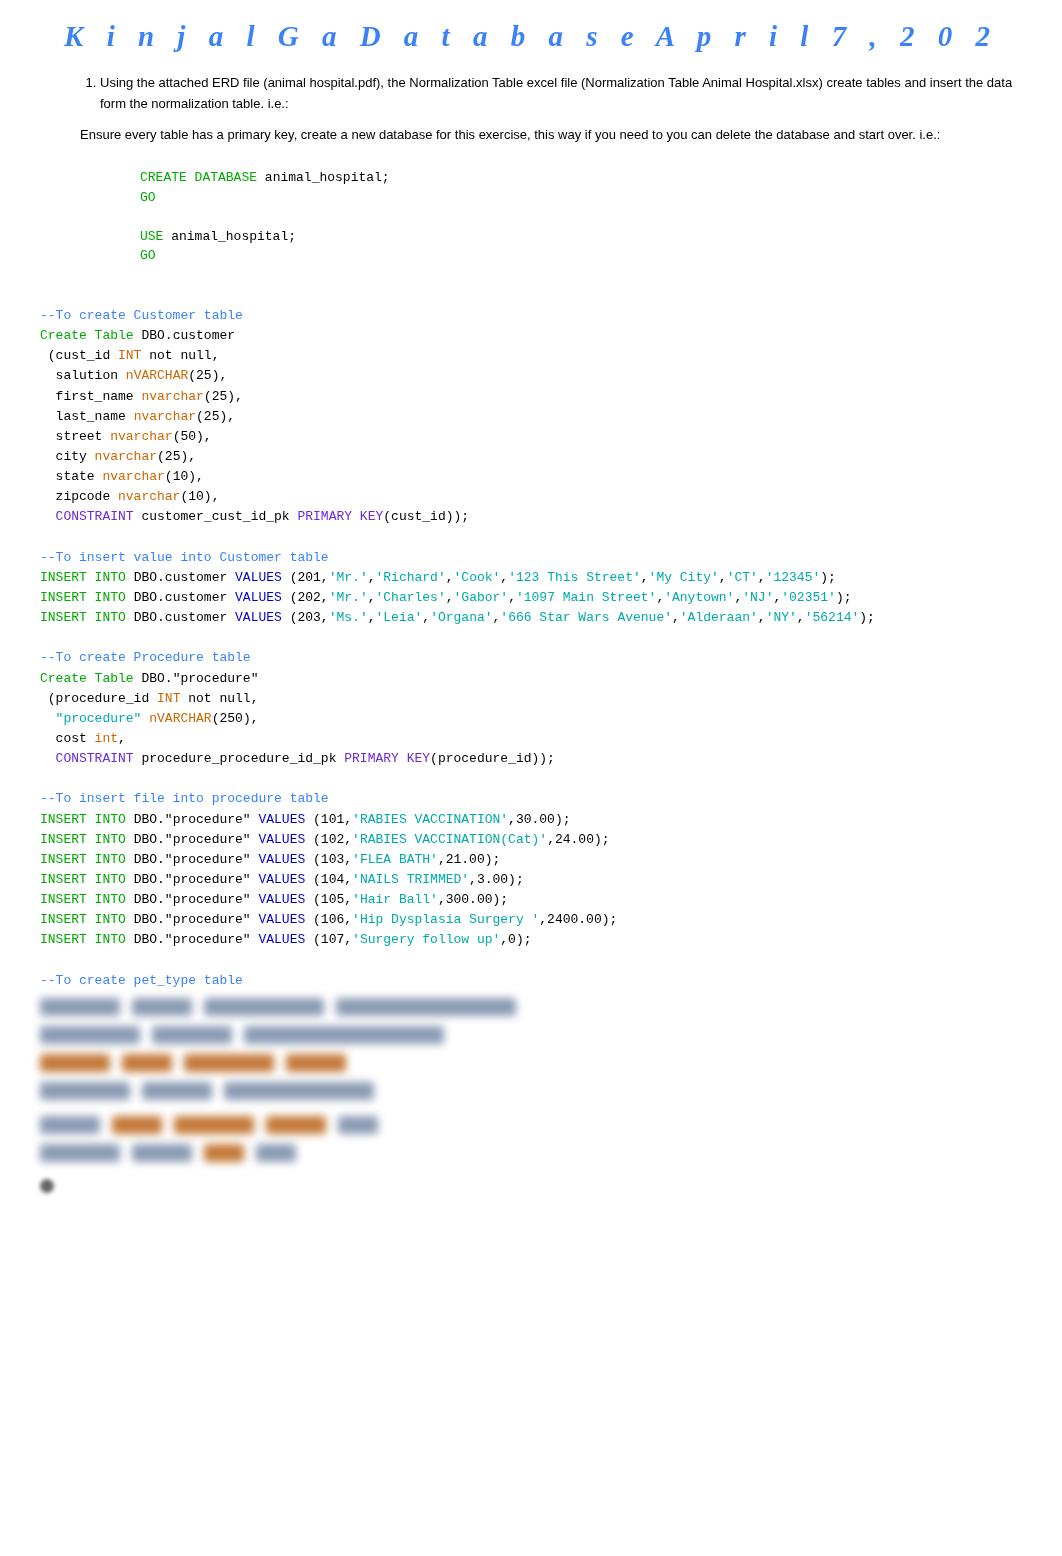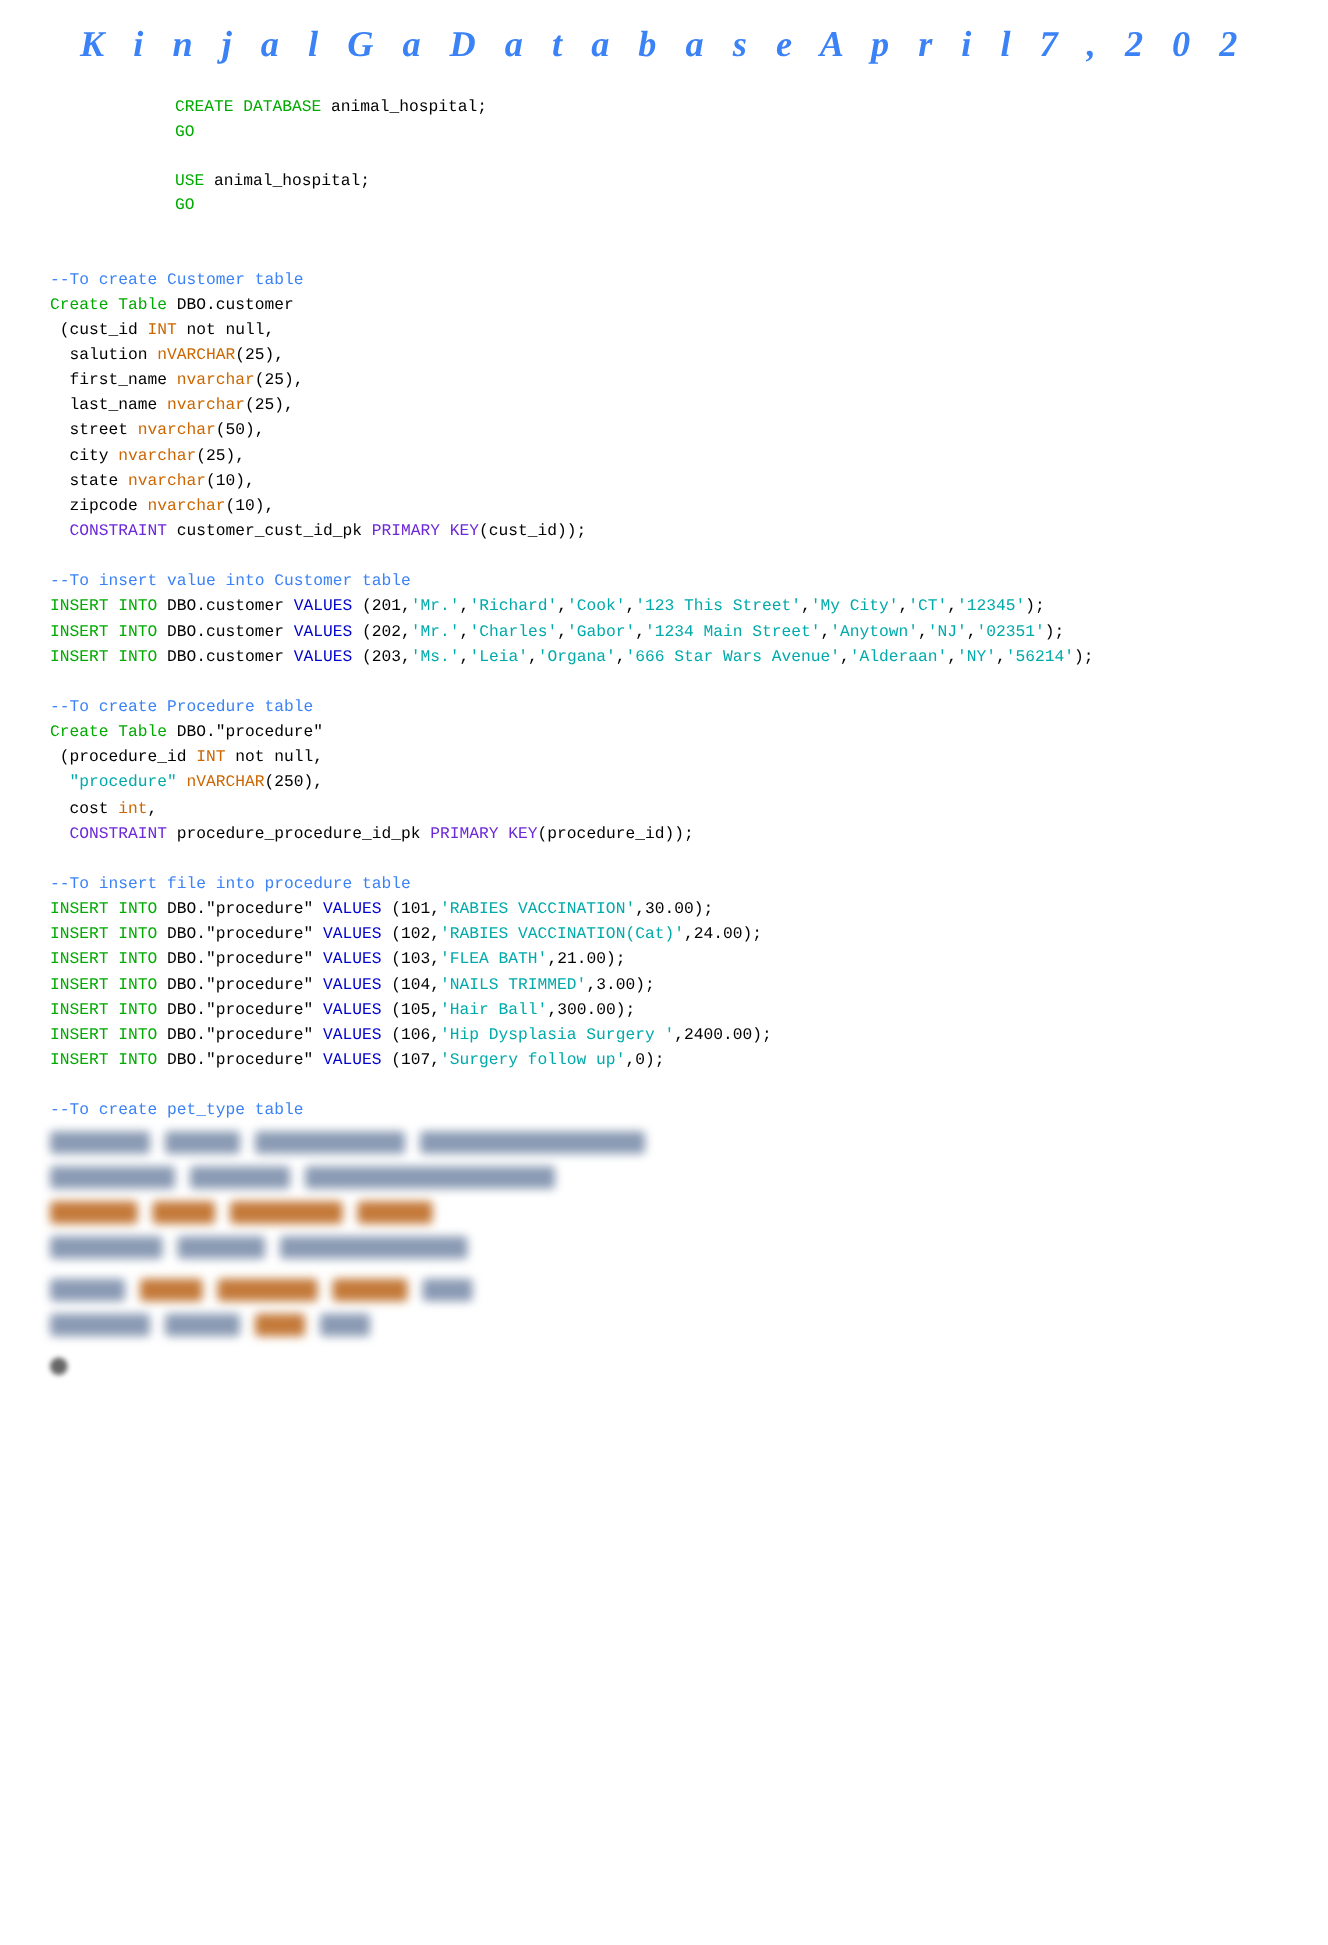--- a/index.html
+++ b/index.html
@@ -96,20 +96,24 @@
       margin-top: 5px;
       filter: blur(2px);
     }
   </style>
 </head>
 <body>
 
 <div class="page-title">K i n j a l   G a D a t a b a s e   A p r i l   7 ,   2 0 2</div>
 
 <div class="intro-section">
+  <ol>
+    <li>Using the attached ERD file (animal hospital.pdf), the Normalization Table excel file (Normalization Table Animal Hospital.xlsx) create tables and insert the data form the normalization table. i.e.:</li>
+  </ol>
+  <p class="intro-para">Ensure every table has a primary key, create a new database for this exercise, this way if you need to you can delete the database and start over. i.e.:</p>
   <div class="code-block">
     <span class="kw-green">CREATE DATABASE</span><span class="kw-plain"> animal_hospital;</span><br>
     <span class="kw-green">GO</span><br>
     <br>
     <span class="kw-green">USE</span><span class="kw-plain"> animal_hospital;</span><br>
     <span class="kw-green">GO</span>
   </div>
 </div>
 
 <div class="sql-section">
@@ -120,21 +124,21 @@
   first_name <span class="kw-orange">nvarchar</span>(25),
   last_name <span class="kw-orange">nvarchar</span>(25),
   street <span class="kw-orange">nvarchar</span>(50),
   city <span class="kw-orange">nvarchar</span>(25),
   state <span class="kw-orange">nvarchar</span>(10),
   zipcode <span class="kw-orange">nvarchar</span>(10),
   <span class="kw-purple">CONSTRAINT</span> customer_cust_id_pk <span class="kw-purple">PRIMARY KEY</span>(cust_id));
 
 <span class="kw-comment">--To insert value into Customer table</span>
 <span class="kw-green">INSERT INTO</span> DBO.customer <span class="kw-blue">VALUES</span> (201,<span class="kw-cyan">'Mr.'</span>,<span class="kw-cyan">'Richard'</span>,<span class="kw-cyan">'Cook'</span>,<span class="kw-cyan">'123 This Street'</span>,<span class="kw-cyan">'My City'</span>,<span class="kw-cyan">'CT'</span>,<span class="kw-cyan">'12345'</span>);
-<span class="kw-green">INSERT INTO</span> DBO.customer <span class="kw-blue">VALUES</span> (202,<span class="kw-cyan">'Mr.'</span>,<span class="kw-cyan">'Charles'</span>,<span class="kw-cyan">'Gabor'</span>,<span class="kw-cyan">'1234 Main Street'</span>,<span class="kw-cyan">'Anytown'</span>,<span class="kw-cyan">'NJ'</span>,<span class="kw-cyan">'02351'</span>);
+<span class="kw-green">INSERT INTO</span> DBO.customer <span class="kw-blue">VALUES</span> (202,<span class="kw-cyan">'Mr.'</span>,<span class="kw-cyan">'Charles'</span>,<span class="kw-cyan">'Gabor'</span>,<span class="kw-cyan">'1097 Main Street'</span>,<span class="kw-cyan">'Anytown'</span>,<span class="kw-cyan">'NJ'</span>,<span class="kw-cyan">'02351'</span>);
 <span class="kw-green">INSERT INTO</span> DBO.customer <span class="kw-blue">VALUES</span> (203,<span class="kw-cyan">'Ms.'</span>,<span class="kw-cyan">'Leia'</span>,<span class="kw-cyan">'Organa'</span>,<span class="kw-cyan">'666 Star Wars Avenue'</span>,<span class="kw-cyan">'Alderaan'</span>,<span class="kw-cyan">'NY'</span>,<span class="kw-cyan">'56214'</span>);
 
 <span class="kw-comment">--To create Procedure table</span>
 <span class="kw-green">Create Table</span> DBO."procedure"
  (procedure_id <span class="kw-orange">INT</span> not null,
   <span class="kw-cyan">"procedure"</span> <span class="kw-orange">nVARCHAR</span>(250),
   cost <span class="kw-orange">int</span>,
   <span class="kw-purple">CONSTRAINT</span> procedure_procedure_id_pk <span class="kw-purple">PRIMARY KEY</span>(procedure_id));
 
 <span class="kw-comment">--To insert file into procedure table</span>

